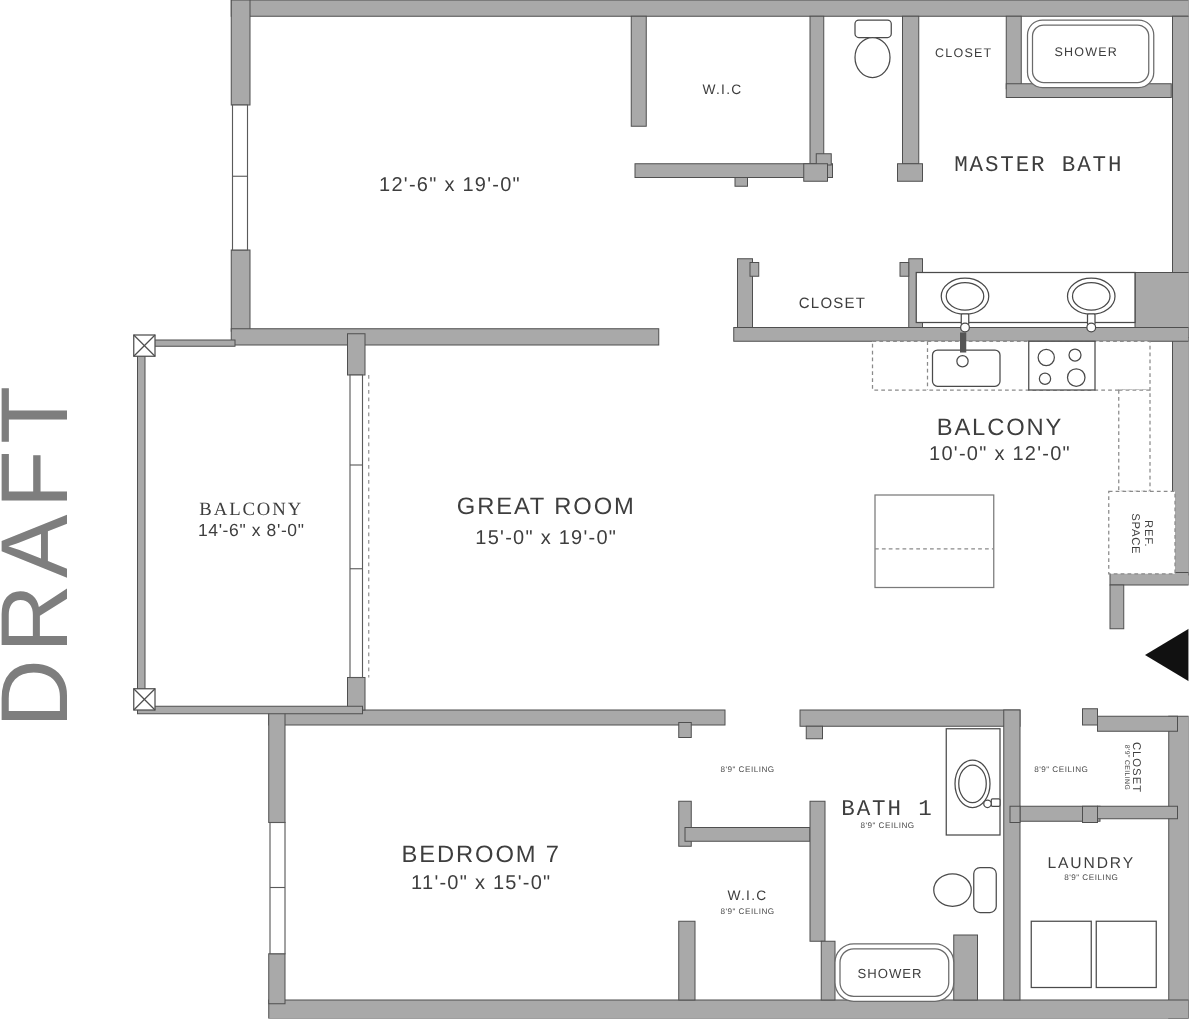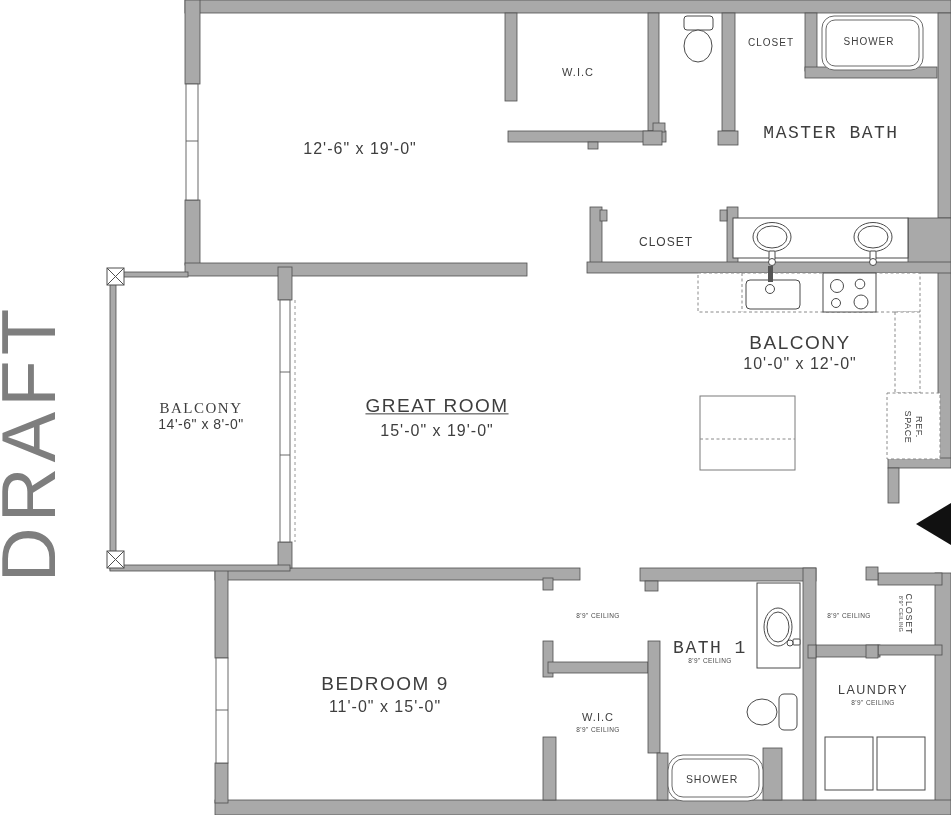--- a/index.html
+++ b/index.html
@@ -195,27 +195,27 @@
 
 <div class="lbl small" style="left:578px;top:72px;">W.I.C</div>
 <div class="lbl small" style="left:771px;top:43px;font-size:10px;">CLOSET</div>
 <div class="lbl small" style="left:869px;top:42px;font-size:10px;">SHOWER</div>
 <div class="lbl med" style="left:831px;top:133px;">MASTER BATH</div>
 <div class="lbl small" style="left:666px;top:243px;font-size:12px;">CLOSET</div>
 
 <div class="lbl room" style="left:800px;top:343px;">BALCONY</div>
 <div class="lbl dims" style="left:800px;top:364px;">10'-0" x 12'-0"</div>
 
-<div class="lbl room" style="left:437px;top:406px;text-decoration:underline;">GREAT ROOM</div>
+<div class="lbl room" style="left:437px;top:406px;">GREAT ROOM</div>
 <div class="lbl dims" style="left:437px;top:431px;">15'-0" x 19'-0"</div>
 
 <div class="lbl balcony-name" style="left:201px;top:408px;font-family:Liberation Serif, serif;">BALCONY</div>
 <div class="lbl balcony-dims" style="left:201px;top:425px;">14'-6" x 8'-0"</div>
 
-<div class="lbl room" style="left:385px;top:684px;">BEDROOM 9</div>
+<div class="lbl room" style="left:385px;top:684px;">BEDROOM 7</div>
 <div class="lbl dims" style="left:385px;top:707px;">11'-0" x 15'-0"</div>
 
 <div class="lbl med" style="left:710px;top:648px;">BATH 1</div>
 <div class="lbl tiny" style="left:710px;top:661px;">8'9" CEILING</div>
 
 <div class="lbl small" style="left:598px;top:717px;">W.I.C</div>
 <div class="lbl tiny" style="left:598px;top:730px;">8'9" CEILING</div>
 
 <div class="lbl laundry-name" style="left:873px;top:690px;text-align:right;">LAUNDRY</div>
 <div class="lbl tiny" style="left:873px;top:703px;">8'9" CEILING</div>

